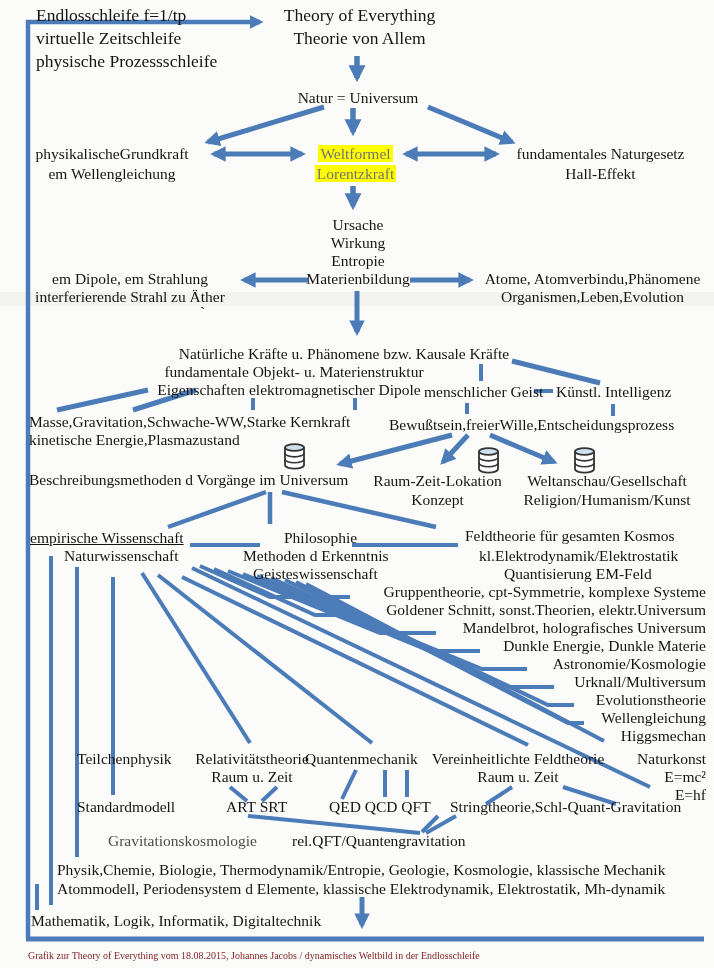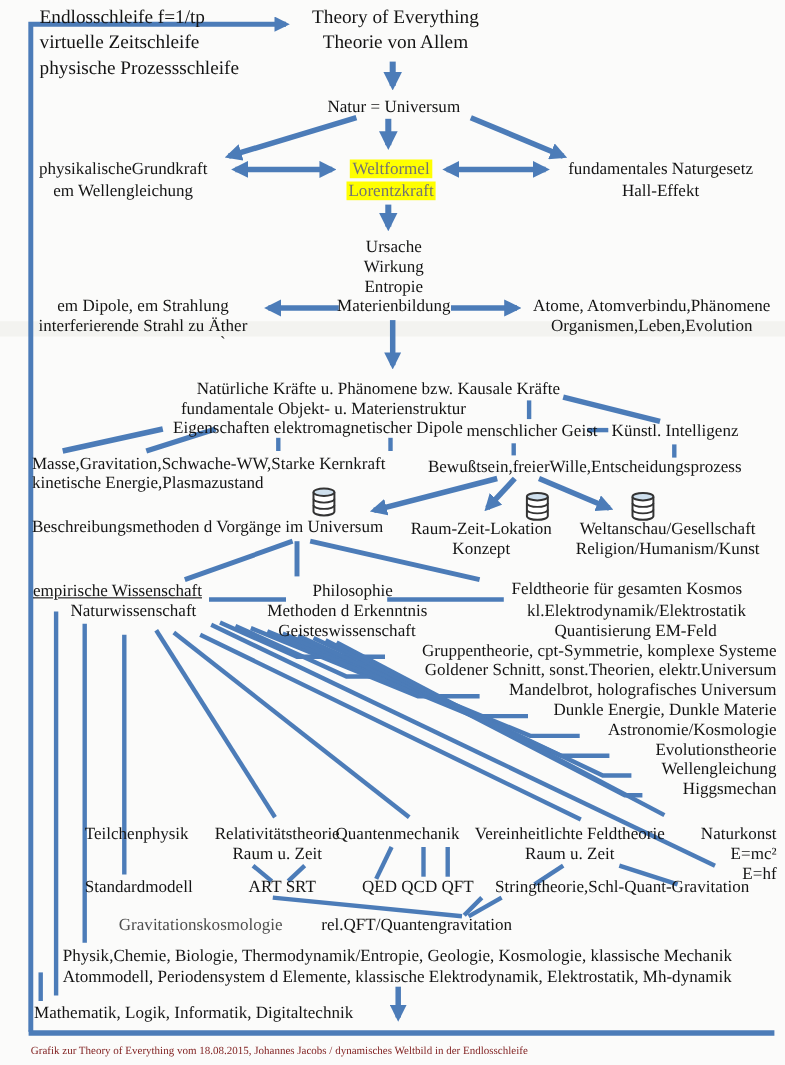--- a/index.html
+++ b/index.html
@@ -188,20 +188,21 @@
   <div class="lbl" style="left:479px;top:547px;">kl.Elektrodynamik/Elektrostatik</div>
   <div class="lbl" style="left:253px;top:565px;">Geisteswissenschaft</div>
   <div class="lbl" style="left:504px;top:565px;">Quantisierung EM-Feld</div>
 
   <div class="lbl right" style="right:8px;top:583px;">
     <div>Gruppentheorie, cpt-Symmetrie, komplexe Systeme</div>
     <div>Goldener Schnitt, sonst.Theorien, elektr.Universum</div>
     <div>Mandelbrot, holografisches Universum</div>
     <div>Dunkle Energie, Dunkle Materie</div>
     <div>Astronomie/Kosmologie</div>
+    <div>Urknall/Multiversum</div>
     <div>Evolutionstheorie</div>
     <div>Wellengleichung</div>
     <div>Higgsmechan</div>
   </div>
 
   <div class="lbl" style="left:77px;top:750px;">Teilchenphysik</div>
 
   <div class="lbl center" style="left:177px;top:750px;width:150px;">
     <div>Relativitätstheorie</div>
     <div>Raum u. Zeit</div>

